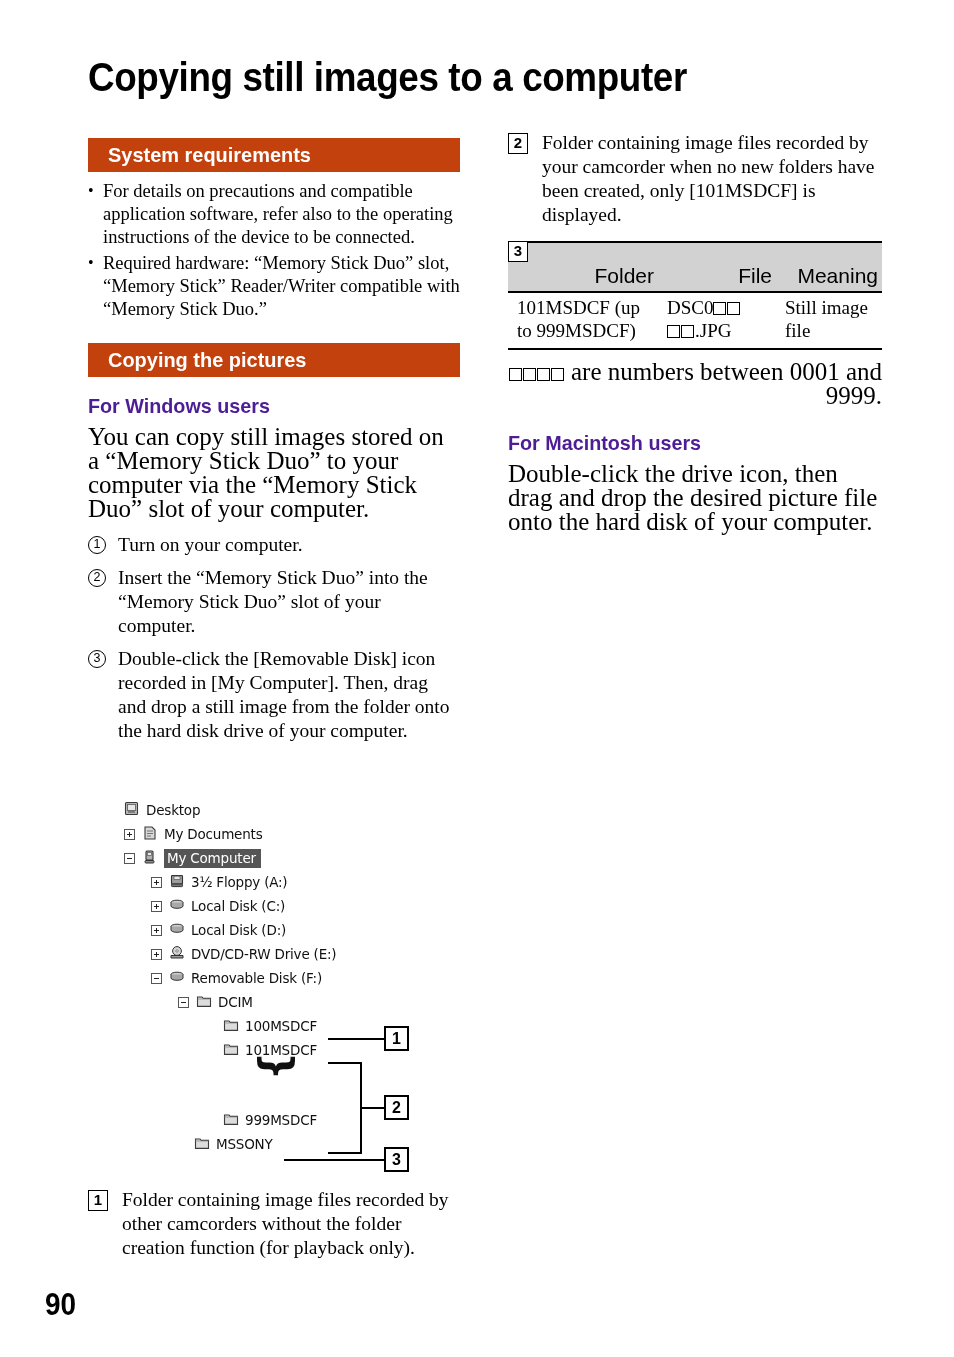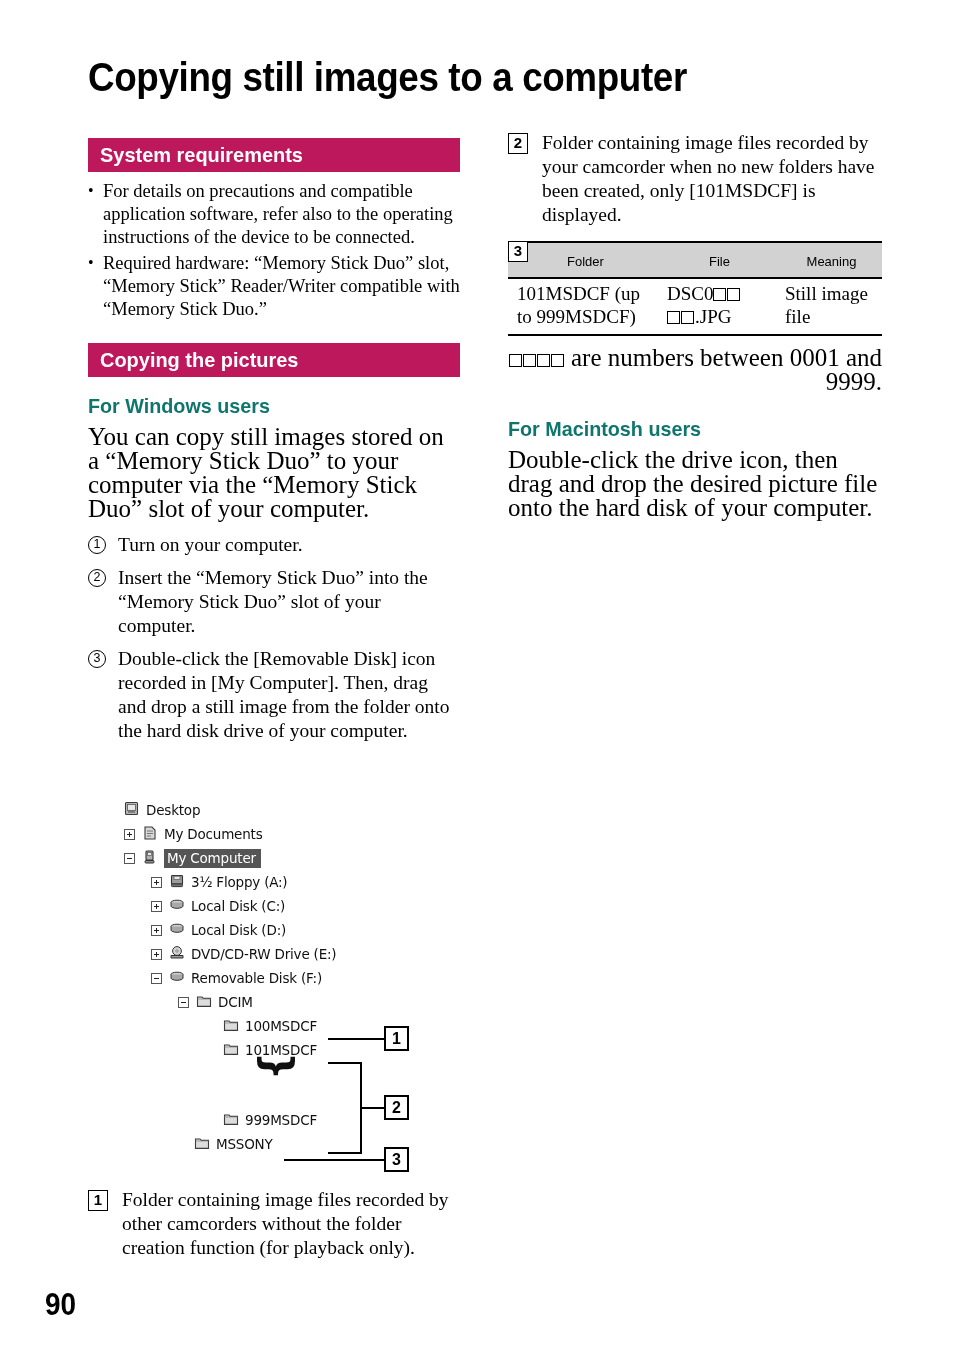--- a/index.html
+++ b/index.html
@@ -39,41 +39,41 @@
   }
   .col-right {
     position: absolute;
     left: 508px;
     top: 131px;
     width: 374px;
   }
 
   
   .section-bar {
-    background: #be185d;
+    background: #c2410c;
     color: #ffffff;
     font-family: "Liberation Sans Narrow", "Liberation Sans", sans-serif;
     font-weight: bold;
     font-size: 21px;
     line-height: 34px;
     height: 34px;
-    padding: 0 0 0 12px;
+    padding: 0 0 0 20px;
     letter-spacing: 0px;
     margin: 0;
   }
   .section-bar span { display: inline-block; transform: scaleX(0.95); transform-origin: left center; }
 
   
   .subhead {
     font-family: "Liberation Sans Narrow", "Liberation Sans", sans-serif;
     font-weight: bold;
     font-size: 21px;
     line-height: 26px;
     margin: 16px 0 6px 0;
-    color: #0f766e;
+    color: #4c1d95;
   }
   .subhead span { display: inline-block; transform: scaleX(0.94); transform-origin: left center; }
 
   
   p.body {
     font-size: 25px;
     line-height: 24px;
     margin: 6px 0 0 0;
   }
 
@@ -157,24 +157,24 @@
   
   table.folder-table {
     border-collapse: collapse;
     width: 374px;
     margin-top: 14px;
   }
   table.folder-table thead th {
     background: #d2d2d2;
     font-family: "Liberation Sans", sans-serif;
     font-weight: normal;
-    font-size: 13px;
+    font-size: 21px;
     line-height: 26px;
-    text-align: center;
-    padding: 6px 4px 2px 9px;
+    text-align: right;
+    padding: 20px 4px 2px 9px;
     border-top: 2.5px solid #000;
     border-bottom: 2.5px solid #000;
   }
   table.folder-table tbody td {
     font-size: 19px;
     line-height: 23px;
     padding: 3px 4px 6px 9px;
     vertical-align: top;
     border-bottom: 2.5px solid #000;
   }

